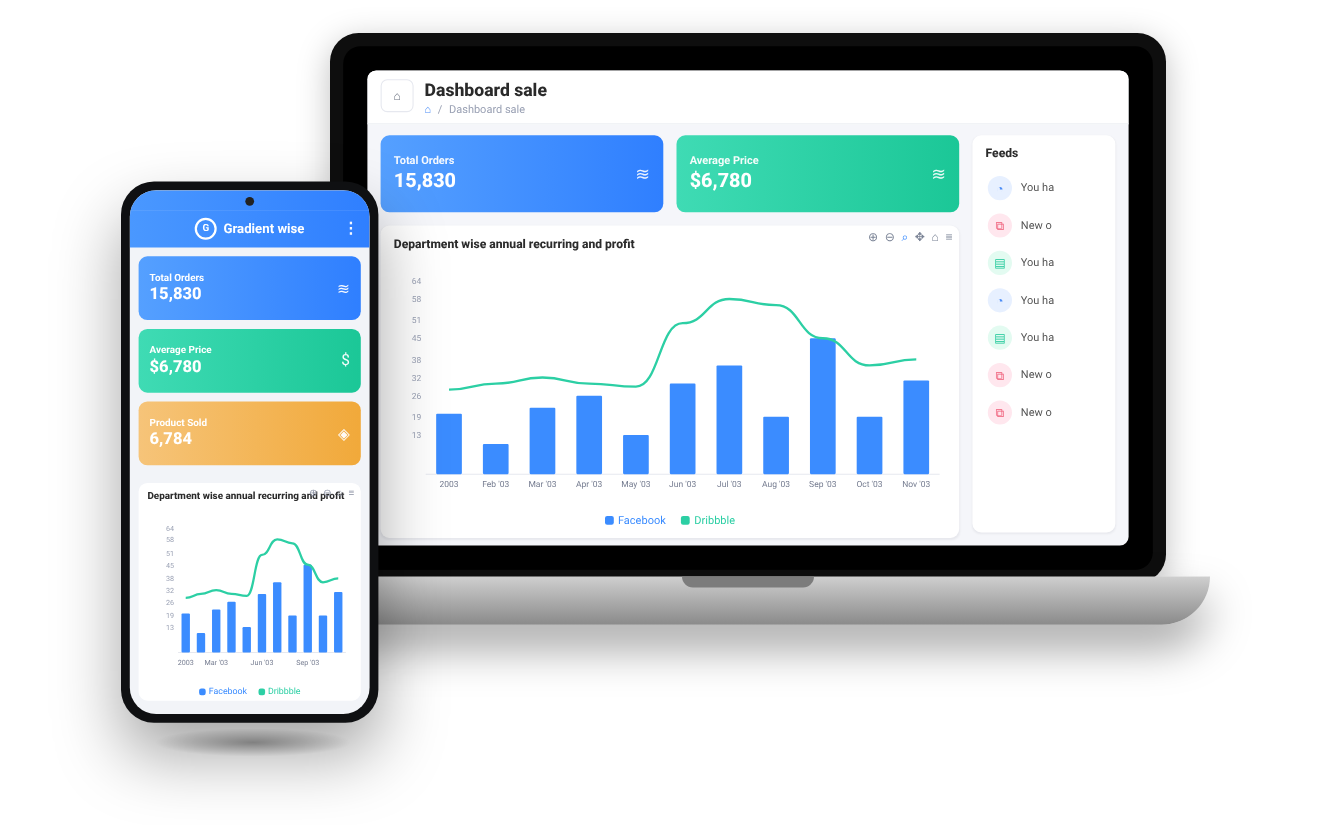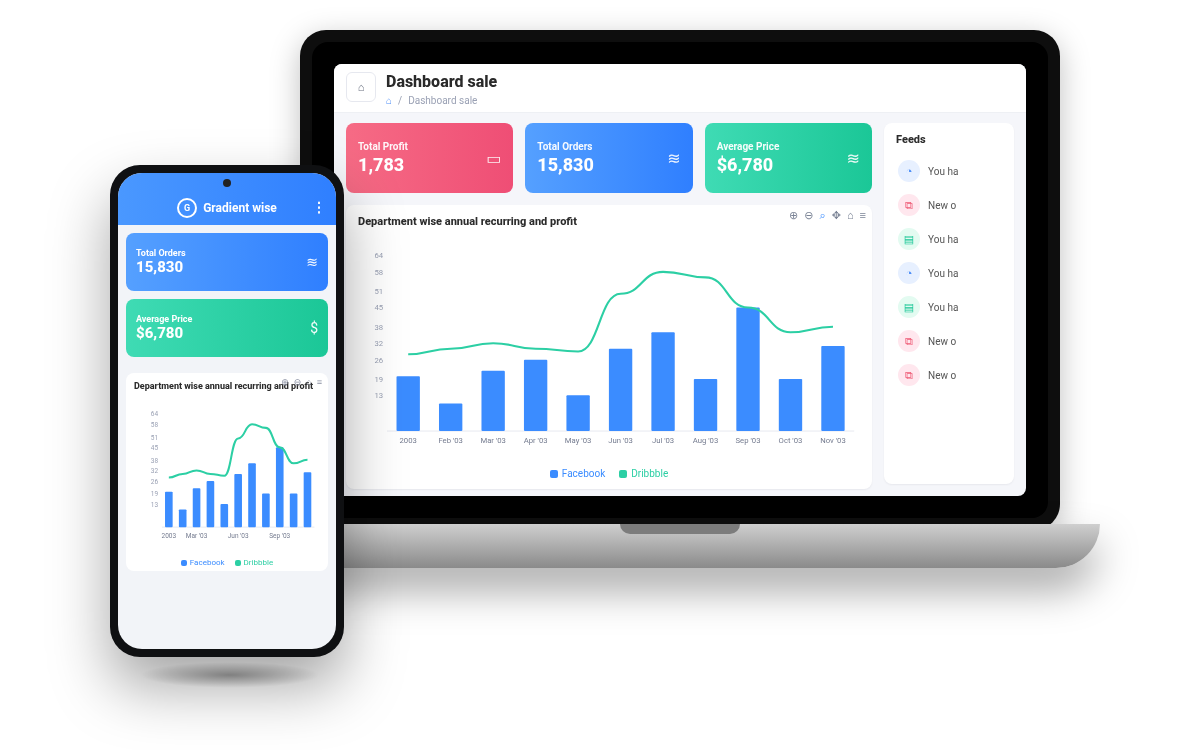--- a/index.html
+++ b/index.html
@@ -115,27 +115,20 @@
                   <span class="home">⌂</span>
                   <span>/</span>
                   <span>Dashboard sale</span>
                 </div>
               </div>
             </div>
 
             <div class="body">
               <div class="maincol">
                 <div class="kpis" id="kpi-row">
-                    <div class="kpi red">
-                      <div>
-                        <div class="lbl">Total Profit</div>
-                        <div class="val">1,783</div>
-                      </div>
-                      <div class="ic">▭</div>
-                    </div>
                     <div class="kpi blue">
                       <div>
                         <div class="lbl">Total Orders</div>
                         <div class="val">15,830</div>
                       </div>
                       <div class="ic">≋</div>
                     </div>
                     <div class="kpi green">
                       <div>
                         <div class="lbl">Average Price</div>
@@ -261,20 +254,27 @@
               </div>
               <div style="font-size:14px;opacity:.95;">≋</div>
             </div>
             <div class="pcard green" style="margin-bottom: 8px;">
               <div>
                 <div class="lbl">Average Price</div>
                 <div class="val">$6,780</div>
               </div>
               <div style="font-size:14px;opacity:.95;">$</div>
             </div>
+            <div class="pcard orange" style="margin-bottom: 8px;">
+              <div>
+                <div class="lbl">Product Sold</div>
+                <div class="val">6,784</div>
+              </div>
+              <div style="font-size:14px;opacity:.95;">◈</div>
+            </div>
           </div>
         <div class="ppanel" style="position:relative;">
           <h5>Department wise annual recurring and profit</h5>
           <div class="ptoolbar" id="phone-toolbar">
               <span>⊕</span>
               <span>⊖</span>
               <span>⌂</span>
               <span>≡</span>
             </div>
           <svg class="pchart" id="small-chart" viewBox="0 0 200 150">

